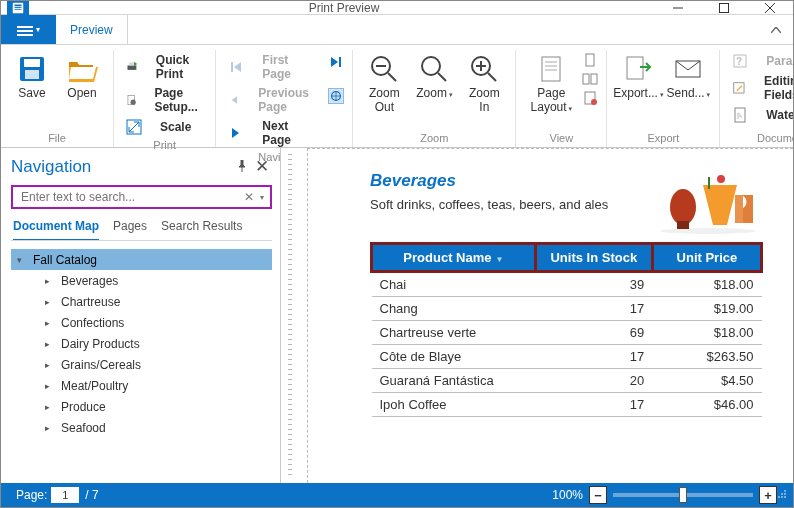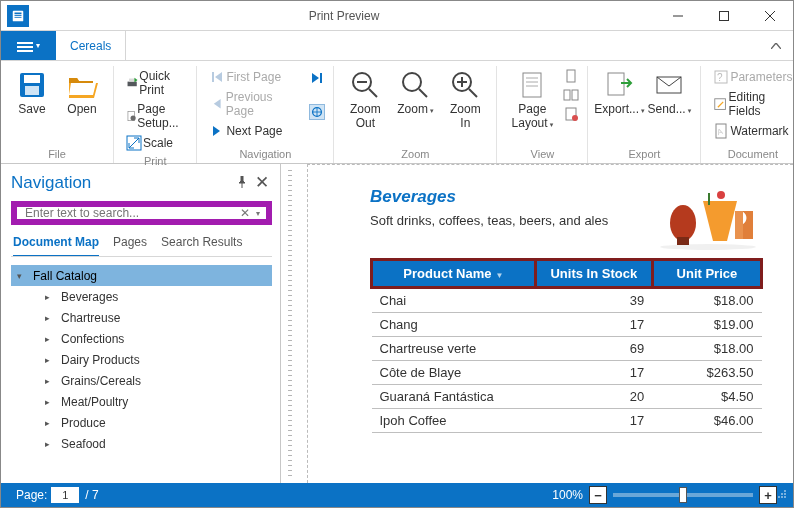--- a/index.html
+++ b/index.html
@@ -1,45 +1,45 @@
 <!DOCTYPE html>
 <html><head>
 <meta charset="utf-8">
 <style>
   * { box-sizing: border-box; font-family: "Segoe UI", Tahoma, sans-serif; }
   body { margin: 0; width: 794px; height: 508px; background: #fff; border: 1px solid #888; display: flex; flex-direction: column; font-size: 12px; color: #333; }
-  .titlebar { height: 30px; display: flex; align-items: center; background: #fff; border-bottom: 1px solid #d5d5d5; }
+  .titlebar { height: 14px; display: flex; align-items: center; background: #fff; border-bottom: 1px solid #d5d5d5; }
   .titlebar .appicon { width: 22px; height: 22px; margin: 0 4px 0 6px; background: #0b72c5; display: flex; align-items: center; justify-content: center; }
   .titlebar .appicon svg { width: 14px; height: 14px; }
   .titlebar .title { flex: 1; text-align: center; color: #555; }
   .titlebar .winbtn { width: 46px; height: 30px; display: flex; align-items: center; justify-content: center; color: #555; }
   .ribbon-top { height: 30px; display: flex; border-bottom: 1px solid #d5d5d5; }
   .ribbon-file { background: #0b72c5; color: #fff; width: 55px; display: flex; align-items: center; justify-content: center; }
   .ribbon-file .ham { width: 16px; height: 12px; }
   .ribbon-file .ham div { height: 2px; background: #fff; margin: 2px 0; }
   .ribbon-tab { padding: 0 14px; display: flex; align-items: center; color: #0b72c5; border-right: 1px solid #d5d5d5; background: #fff; }
   .ribbon-collapse { margin-left: auto; width: 34px; display: flex; align-items: center; justify-content: center; color: #666; }
   .ribbon-body { height: 103px; display: flex; border-bottom: 1px solid #c7c7c7; padding-top: 5px; }
   .ribbon-group { display: flex; flex-direction: column; padding: 0 8px; border-right: 1px solid #e3e3e3; }
   .ribbon-group:last-child { border-right: none; }
   .ribbon-group-body { flex: 1; display: flex; align-items: flex-start; gap: 4px; }
   .ribbon-group-label { text-align: center; color: #888; font-size: 11px; padding: 3px 0; }
   .big-btn { display: flex; flex-direction: column; align-items: center; width: 46px; text-align: center; padding: 3px 2px; gap: 2px; line-height: 1.15; }
   .big-btn .caret { font-size: 7px; color: #555; margin-left: 2px; }
   .small-list { display: flex; flex-direction: column; gap: 3px; padding-top: 2px; }
-  .small-btn { display: flex; align-items: center; gap: 1px; padding: 1px 4px; }
+  .small-btn { display: flex; align-items: center; gap: 18px; padding: 1px 4px; font-weight: bold; }
   .small-btn.disabled { color: #aaa; }
   .icon { display: inline-flex; width: 16px; height: 16px; align-items: center; justify-content: center; }
   .icon32 { width: 32px; height: 32px; display: flex; align-items: center; justify-content: center; }
   .content { flex: 1; display: flex; overflow: hidden; }
   .nav-pane { width: 280px; border-right: 1px solid #c7c7c7; display: flex; flex-direction: column; padding: 6px 8px 6px 10px; }
   .nav-header { display: flex; align-items: center; color: #0b72c5; font-size: 17px; padding: 2px 0 8px 0; font-weight: 400; }
   .nav-header .spacer { flex: 1; }
   .nav-header .pin, .nav-header .close { width: 20px; text-align: center; color: #555; cursor: pointer; }
-  .searchbox { display: flex; align-items: center; border: 6px solid #a21caf; height: 24px; padding: 0 6px; color: #999; }
+  .searchbox { display: flex; align-items: center; border: 2px solid #a21caf; height: 24px; padding: 0 6px; color: #999; }
   .searchbox input { flex: 1; border: none; outline: none; font-size: 12px; background: transparent; }
   .nav-tabs { display: flex; gap: 14px; padding: 10px 2px 0 2px; color: #555; }
   .nav-tabs .tab { padding-bottom: 6px; cursor: pointer; }
   .nav-tabs .tab.active { color: #0b72c5; font-weight: 600; border-bottom: 2px solid #0b72c5; }
   .nav-sep { height: 1px; background: #d7d7d7; margin-top: -1px; }
   .tree { margin-top: 8px; }
   .tree-item { display: flex; align-items: center; height: 21px; padding-left: 6px; gap: 6px; cursor: pointer; }
   .tree-item.root { background: #7eb4de; color: #000; }
   .tree-item .arrow { width: 10px; color: #555; font-size: 9px; }
   .tree-item.child { padding-left: 34px; }
@@ -99,21 +99,21 @@
 
 <div class="ribbon-top">
   <div class="ribbon-file">
     <div class="ham">
         <div></div>
         <div></div>
         <div></div>
       </div>
     <span style="font-size:8px;margin-left:3px;">▾</span>
   </div>
-  <div class="ribbon-tab">Cereals</div>
+  <div class="ribbon-tab">Preview</div>
   <div class="ribbon-collapse">
     <svg width="10" height="6">
         <polyline points="0,6 5,0 10,6" fill="none" stroke="#666" stroke-width="1.4"></polyline>
       </svg>
   </div>
 </div>
 
 <div class="ribbon-body">
 
   <div class="ribbon-group">

